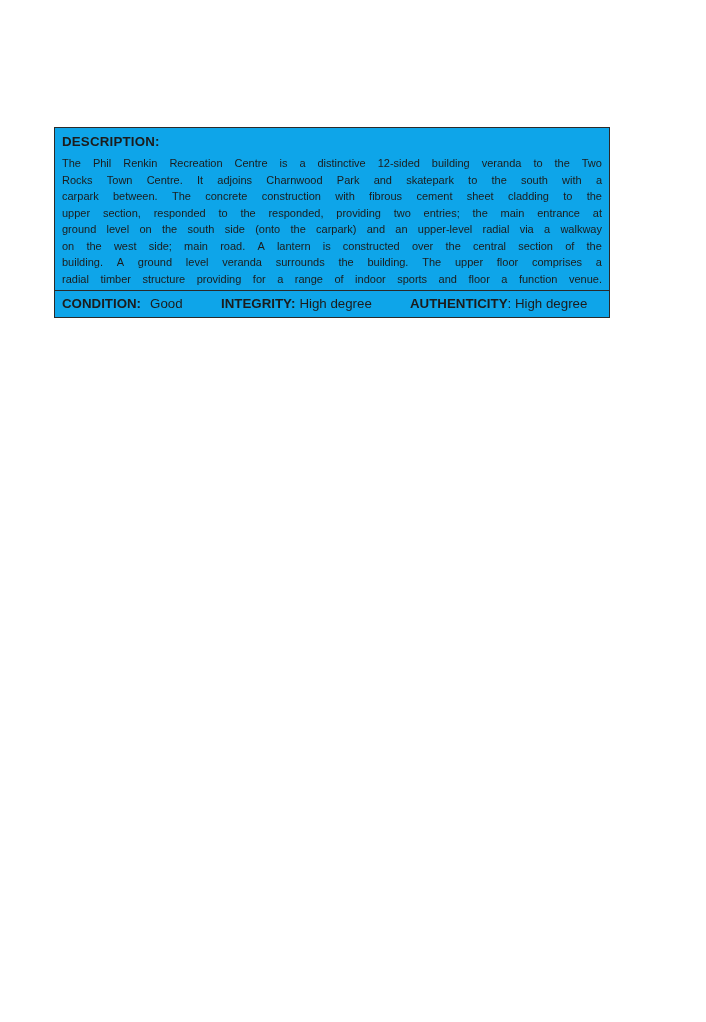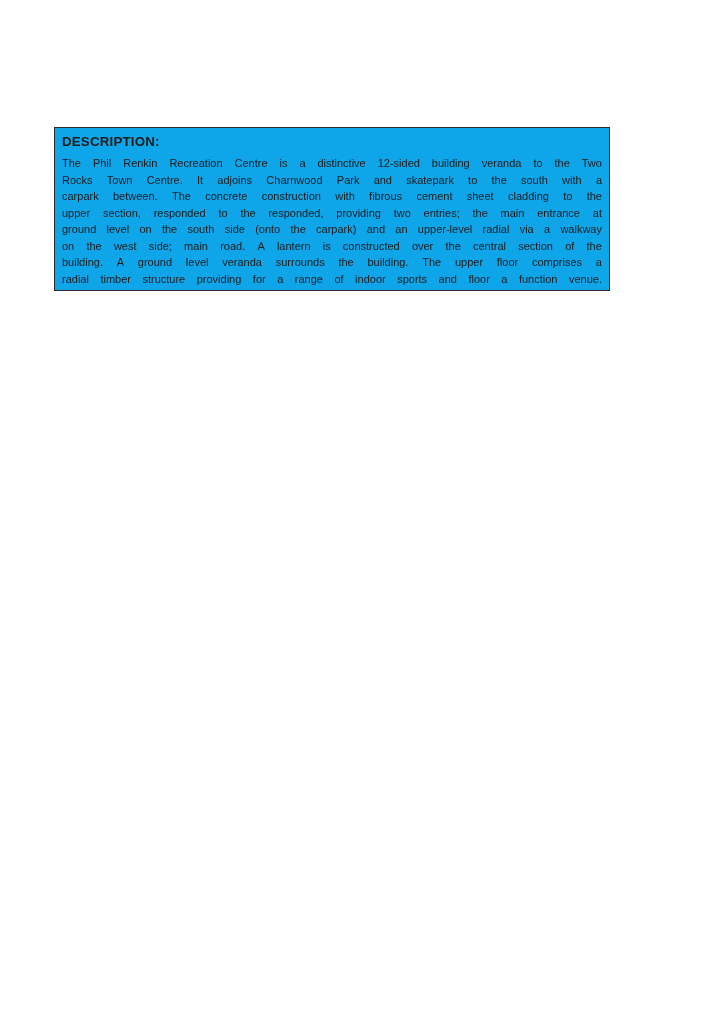--- a/index.html
+++ b/index.html
@@ -191,15 +191,20 @@
             <span>sports</span>
             <span>and</span>
             <span>floor</span>
             <span>a</span>
             <span>function</span>
             <span>venue.</span>
           </div>
       </div>
     </div>
 
+    <div class="status-row">
+      <span class="status-field field-condition"><span class="status-label gap-wide">CONDITION:</span><span class="status-value">Good</span></span>
+        <span class="status-field field-integrity"><span class="status-label gap-narrow">INTEGRITY:</span><span class="status-value">High degree</span></span>
+        <span class="status-field field-authenticity"><span class="status-label">AUTHENTICITY</span><span class="status-value">: High degree</span></span>
+    </div>
 
   </div>
 </div>
 
 </body></html>

